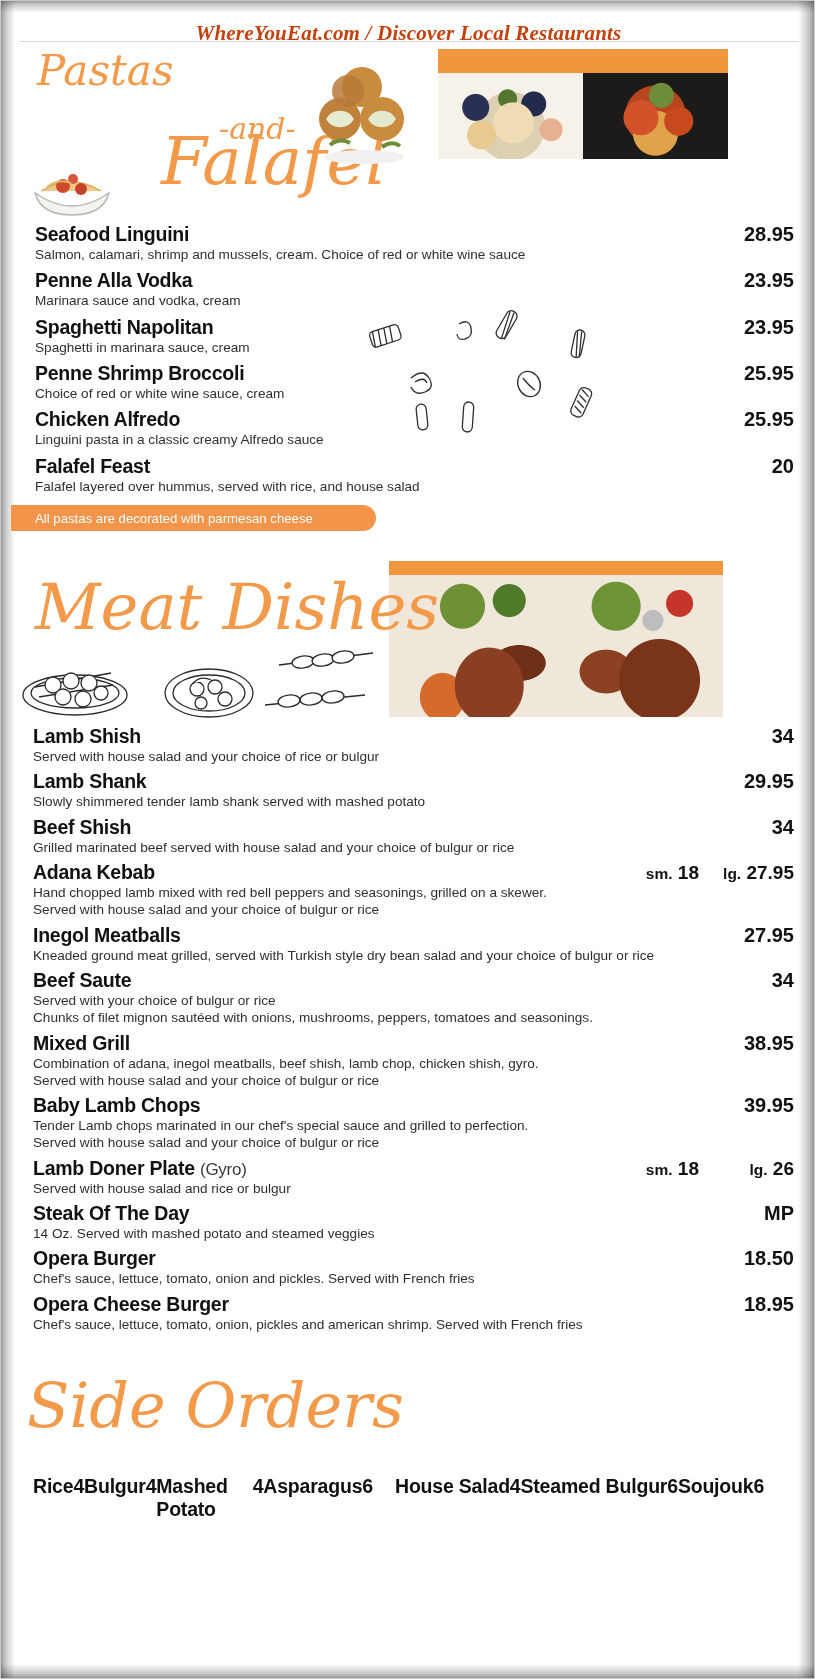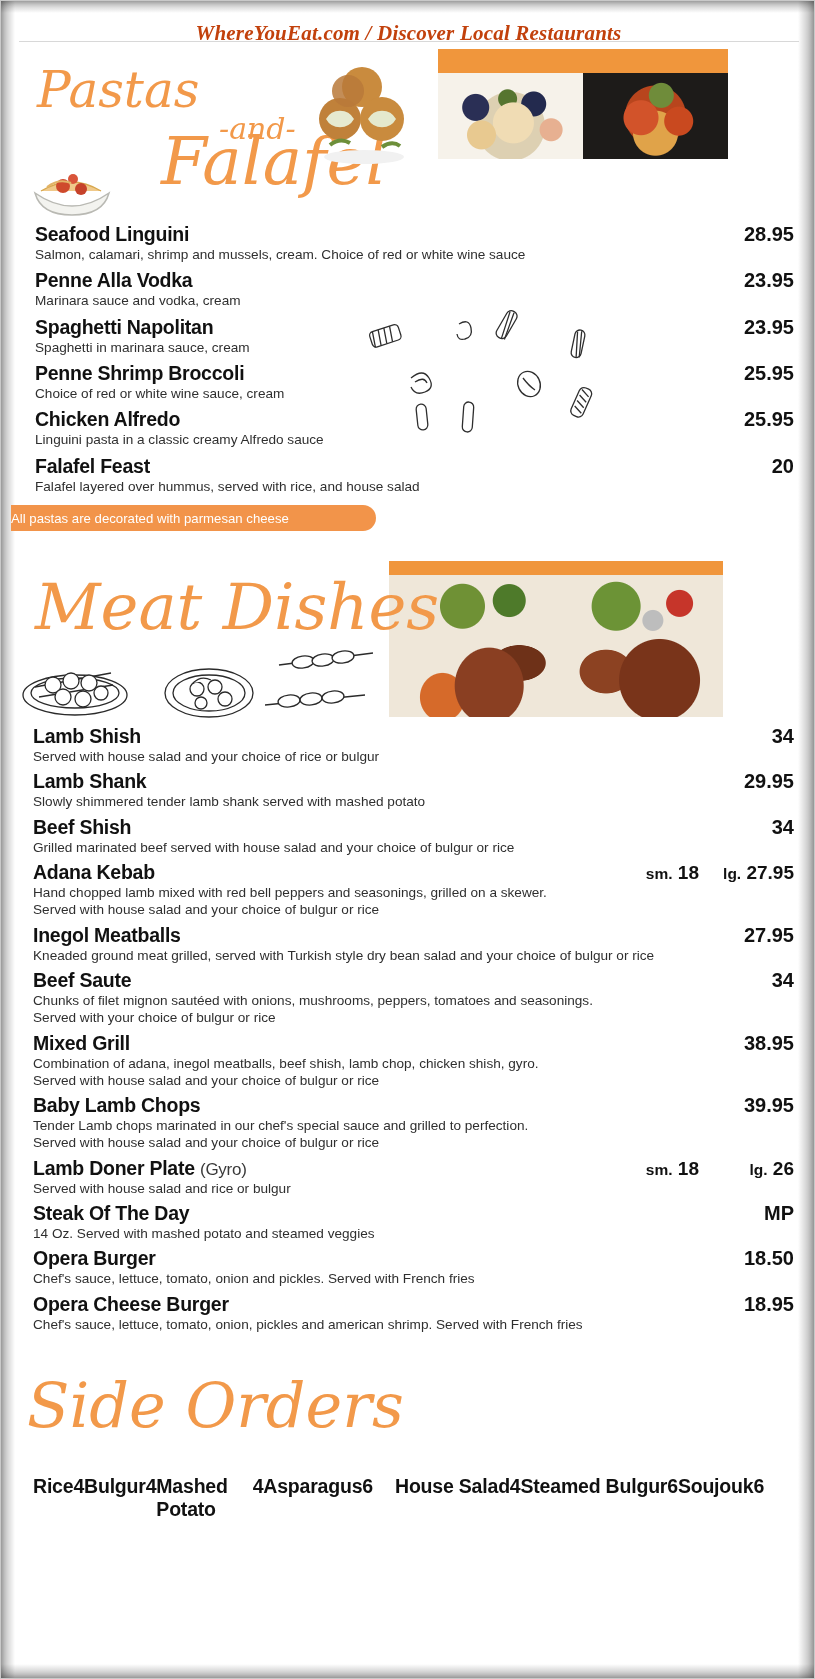--- a/index.html
+++ b/index.html
@@ -61,22 +61,22 @@
     font-family: "DejaVu Serif", serif;
     font-style: italic;
     font-weight: normal;
     line-height: 0.95;
     white-space: nowrap;
   }
 
   
   .hdr-pasta { position: absolute; left: 0; top: 42px; width: 815px; height: 185px; }
   .pasta-title-a {
-    position: absolute; left: 36px; top: 24px;
-    font-size: 50px;
+    position: absolute; left: 36px; top: 8px;
+    font-size: 42px;
     text-align: right;
   }
   .pasta-and {
     position: absolute; left: 218px; top: 72px;
     font-size: 30px;
   }
   .pasta-title-b {
     position: absolute; left: 160px; top: 88px;
     font-size: 66px;
   }
@@ -173,20 +173,21 @@
     background: #f2944a;
     border-top-right-radius: 13px;
     border-bottom-right-radius: 13px;
     display: flex;
     align-items: center;
     z-index: 6;
   }
   .banner span {
     color: #ffffff;
     font-size: 13.2px;
+    padding-left: 24px;
     white-space: nowrap;
   }
 
   
   .hdr-meat { position: absolute; left: 0; top: 552px; width: 815px; height: 172px; }
   .meat-title {
     position: absolute; left: 34px; top: 24px;
     font-size: 64px;
   }
   .meat-photo {
@@ -452,22 +453,22 @@
         <span class="price">27.95</span>
       </div>
       <div class="desc">Kneaded ground meat grilled, served with Turkish style dry bean salad and your choice of bulgur or rice</div>
     </div>
 
     <div class="row">
       <div class="row-head">
         <span class="name">Beef Saute</span>
         <span class="price">34</span>
       </div>
+      <div class="desc">Served with your choice of bulgur or rice</div>
       <div class="desc">Chunks of filet mignon sautéed with onions, mushrooms, peppers, tomatoes and seasonings.</div>
-      <div class="desc">Served with your choice of bulgur or rice</div>
     </div>
 
     <div class="row">
       <div class="row-head">
         <span class="name">Mixed Grill</span>
         <span class="price">38.95</span>
       </div>
       <div class="desc">Combination of adana, inegol meatballs, beef shish, lamb chop, chicken shish, gyro.</div>
       <div class="desc">Served with house salad and your choice of bulgur or rice</div>
     </div>

